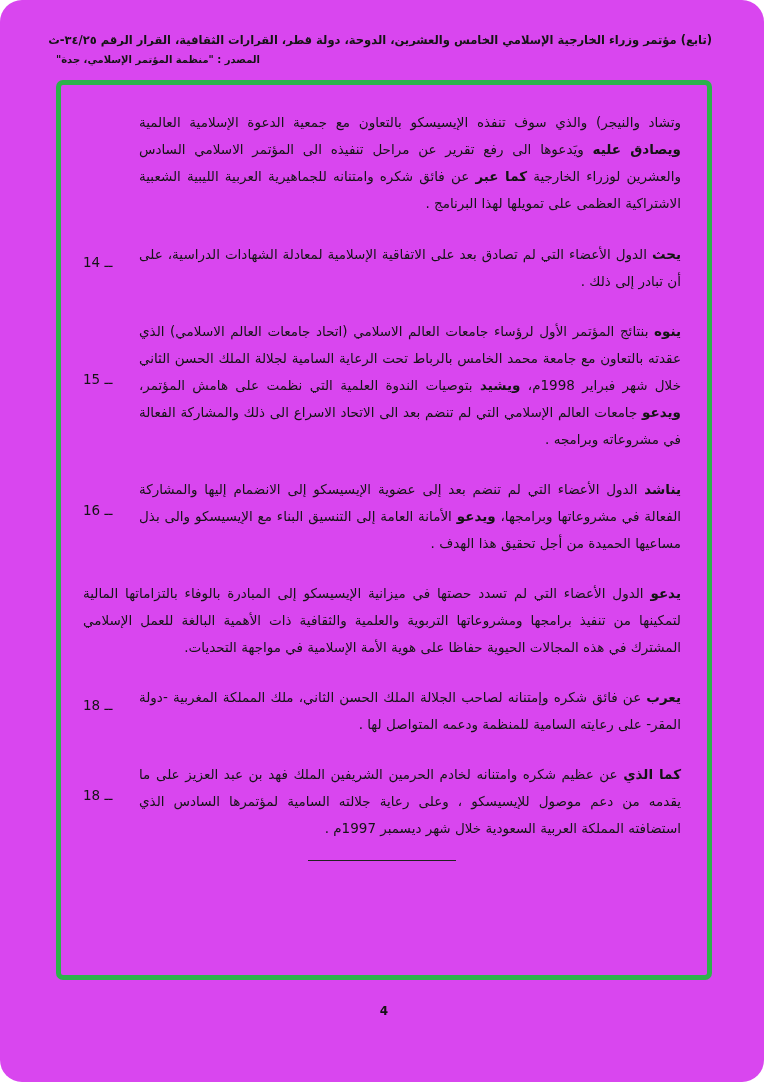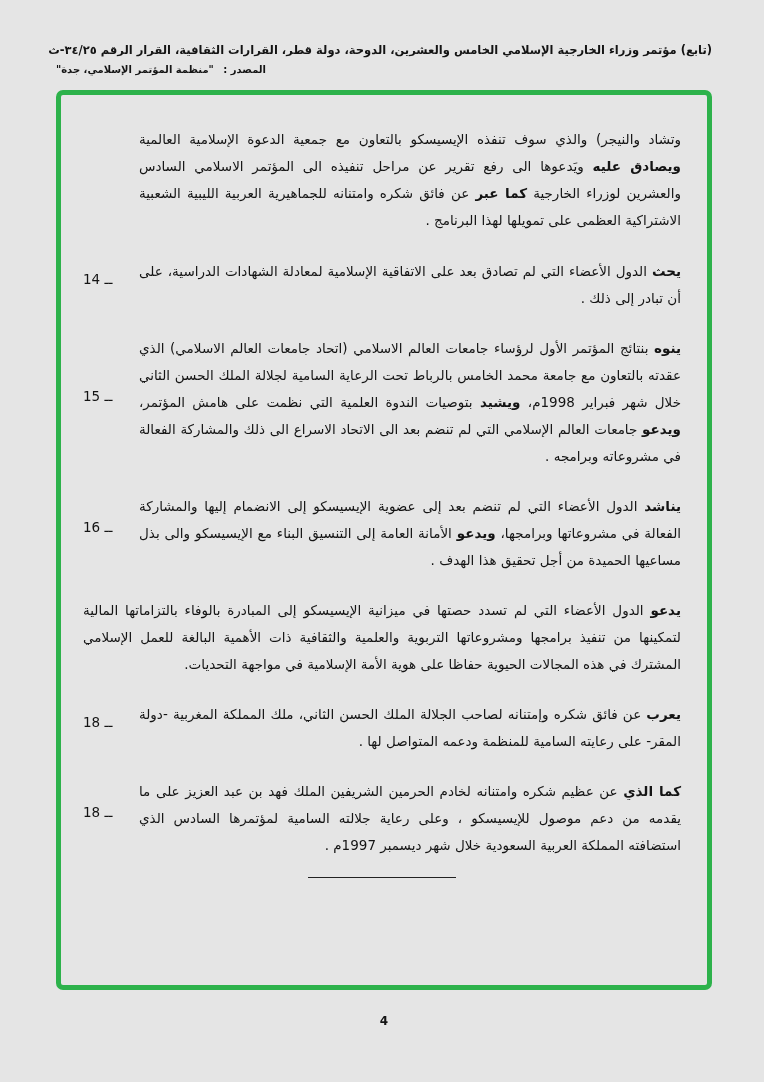--- a/index.html
+++ b/index.html
@@ -5,58 +5,59 @@
   html, body {
     margin: 0;
     padding: 0;
     background: #ffffff;
   }
   .page {
     position: relative;
     width: 764px;
     min-height: 1082px;
     margin: 0 auto;
-    background: #e5e5e5;
+    background: #d946ef;
     box-sizing: border-box;
-    padding: 42px 52px 18px 56px;
+    padding: 32px 52px 18px 56px;
     font-family: "DejaVu Sans", sans-serif;
     color: #141414;
+    border-radius: 22px;
   }
   .header-line {
     direction: rtl;
     text-align: center;
     font-weight: 700;
     font-size: 11.5px;
     line-height: 16px;
     white-space: nowrap;
     letter-spacing: 0;
   }
   .source-line {
     direction: rtl;
     text-align: left;
     font-weight: 700;
     font-size: 10px;
     line-height: 14px;
     margin-top: 5px;
   }
-  .source-line .src-label { margin-left: 6px; }
+  .source-line .src-label { }
   .frame {
     border: 5px solid #2db24b;
     border-radius: 7px;
     margin-top: 13px;
     padding: 24px 26px 16px 22px;
     box-sizing: border-box;
     min-height: 900px;
   }
   .intro {
     direction: rtl;
     text-align: justify;
     font-size: 13.5px;
     line-height: 27px;
-    margin: 7px 0 12px 56px;
+    margin: 0 0 12px 56px;
   }
   .items { display: block; }
   .item {
     display: flex;
     direction: ltr;
     margin-bottom: 11px;
     align-items: center;
   }
   .item-num {
     flex: 0 0 56px;

